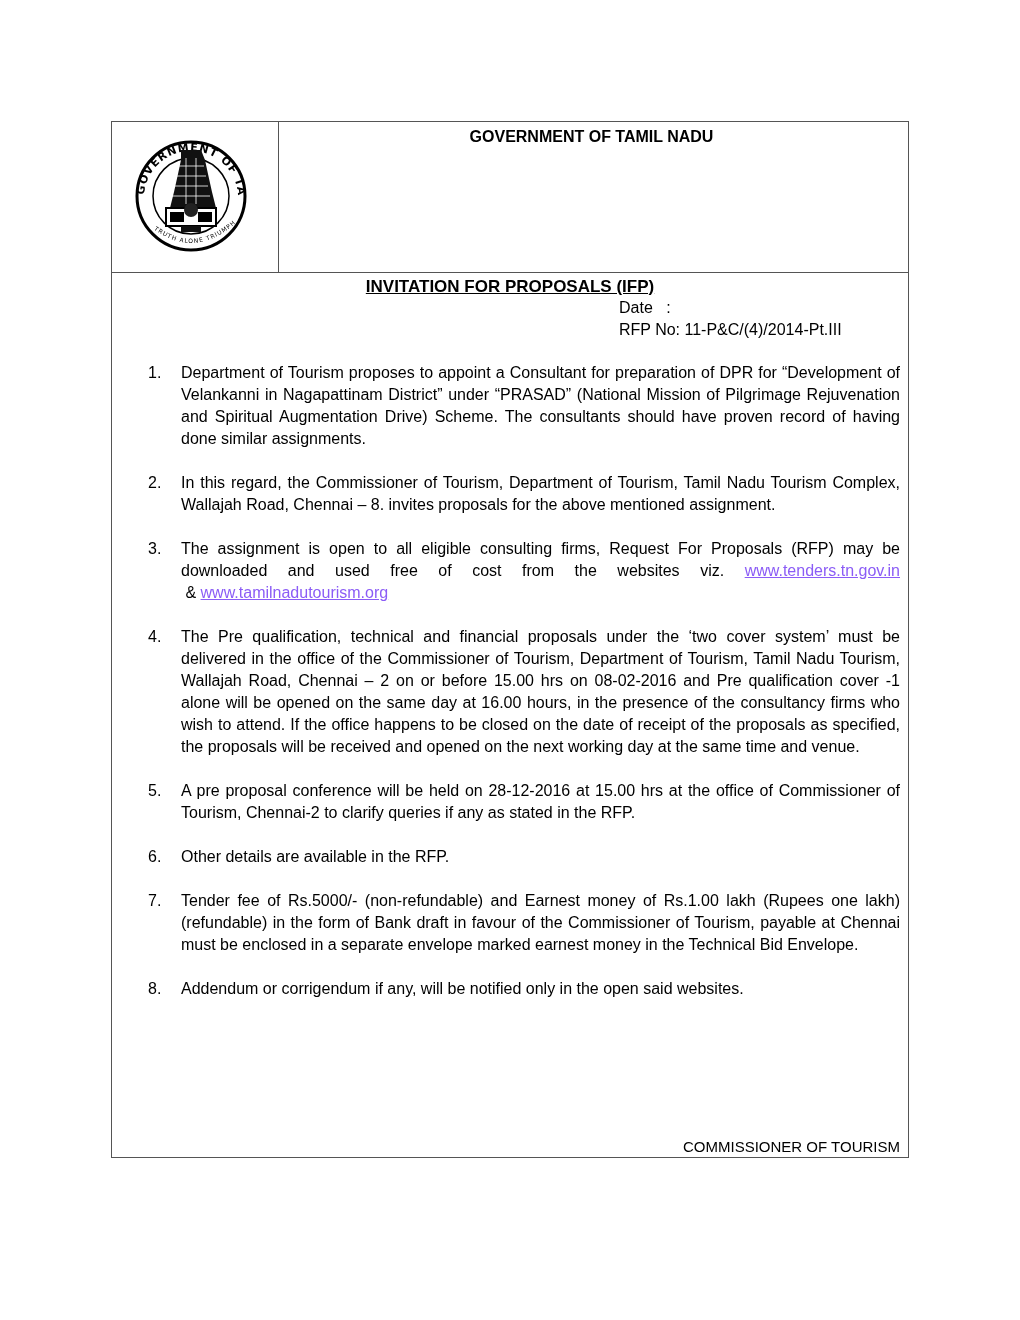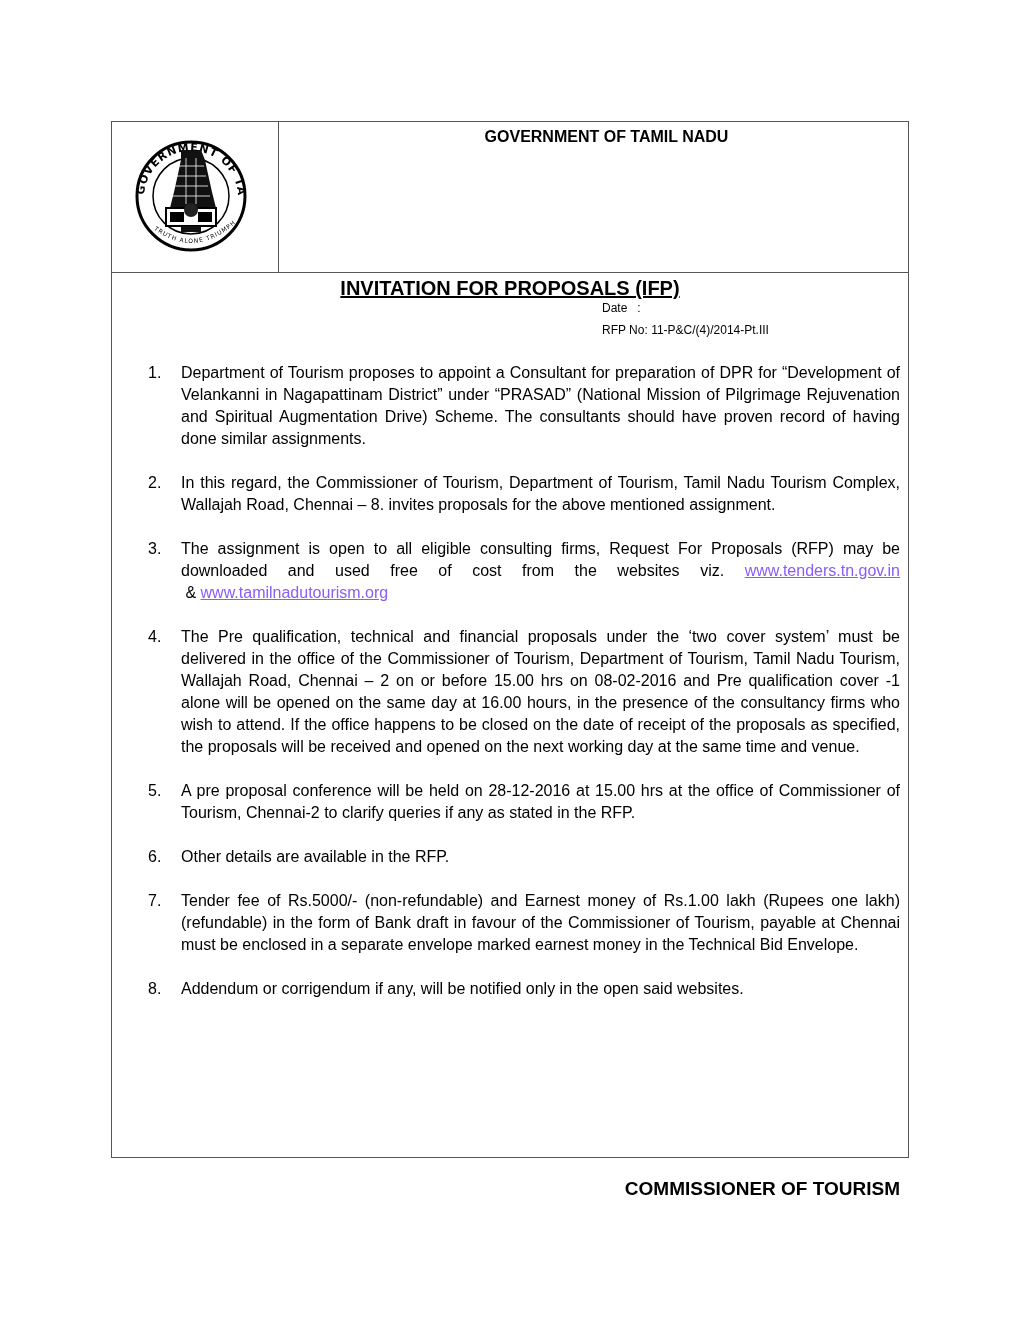--- a/index.html
+++ b/index.html
@@ -1,30 +1,30 @@
 <!DOCTYPE html>
 <html><head>
 <meta charset="utf-8">
 <style>
   html, body { margin:0; padding:0; background:#ffffff; }
   body { width:1020px; height:1320px; position:relative; font-family:"Liberation Sans", sans-serif; color:#000; }
   .box { position:absolute; left:111px; top:121px; width:798px; height:1037px; border:1px solid #555; box-sizing:border-box; }
   .header-row { position:absolute; left:0; top:0; width:796px; height:150px; border-bottom:1px solid #555; }
   .logo-cell { position:absolute; left:0; top:0; width:166px; height:150px; border-right:1px solid #555; }
   .logo { position:absolute; left:14px; top:6px; width:130px; height:130px; }
-  .title-cell { position:absolute; left:180px; top:0; width:629px; height:150px; text-align:center; }
+  .title-cell { position:absolute; left:165px; top:0; width:629px; height:150px; text-align:center; }
   .title-line { font-weight:bold; font-size:16px; line-height:22px; }
   .title-cell .t1 { margin-top:4px; }
-  .ifp { position:absolute; left:0; top:155px; width:796px; text-align:center; font-weight:bold; font-size:20px; text-decoration:underline; }
-  .date-block { position:absolute; left:490px; top:175px; font-size:12px; line-height:22px; }
+  .ifp { position:absolute; left:0; top:155px; width:796px; text-align:center; font-weight:bold; font-size:17px; text-decoration:underline; }
+  .date-block { position:absolute; left:507px; top:175px; font-size:16px; line-height:22px; }
   ol.items { position:absolute; left:36px; top:240px; width:752px; margin:0; padding:0; list-style:none; font-size:16px; line-height:22px; }
   ol.items li { position:relative; padding-left:33px; text-align:justify; margin-bottom:22px; }
   ol.items li .num { position:absolute; left:0; top:0; }
   a.link { color:#8b5cf6; }
-  .sign { position:absolute; right:8px; top:1016px; font-weight:bold; font-size:19px;margin-top:40px; }
+  .sign { position:absolute; right:8px; top:1016px; font-weight:normal; font-size:15px; }
 </style>
 </head>
 <body>
 
 <div class="box">
   <div class="header-row">
     <div class="logo-cell">
       <svg class="logo" viewBox="0 0 130 130">
         <defs>
           <path id="arcTop" d="M 18 70 A 47 47 0 1 1 112 70"></path>

